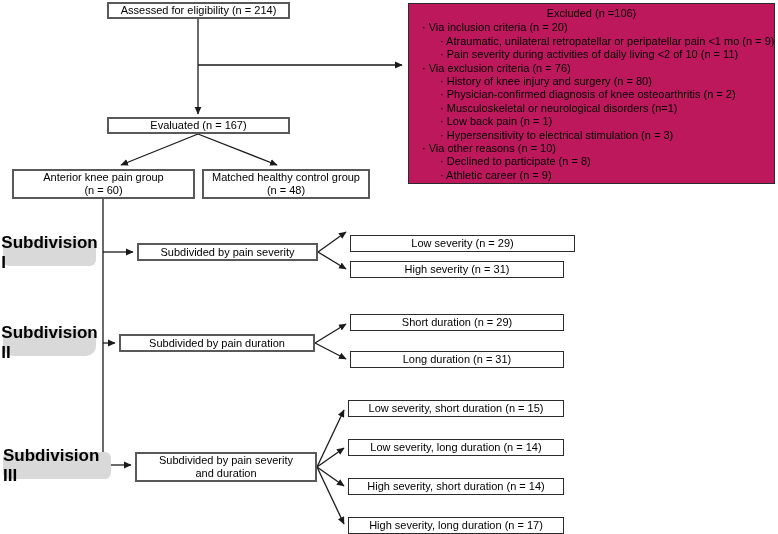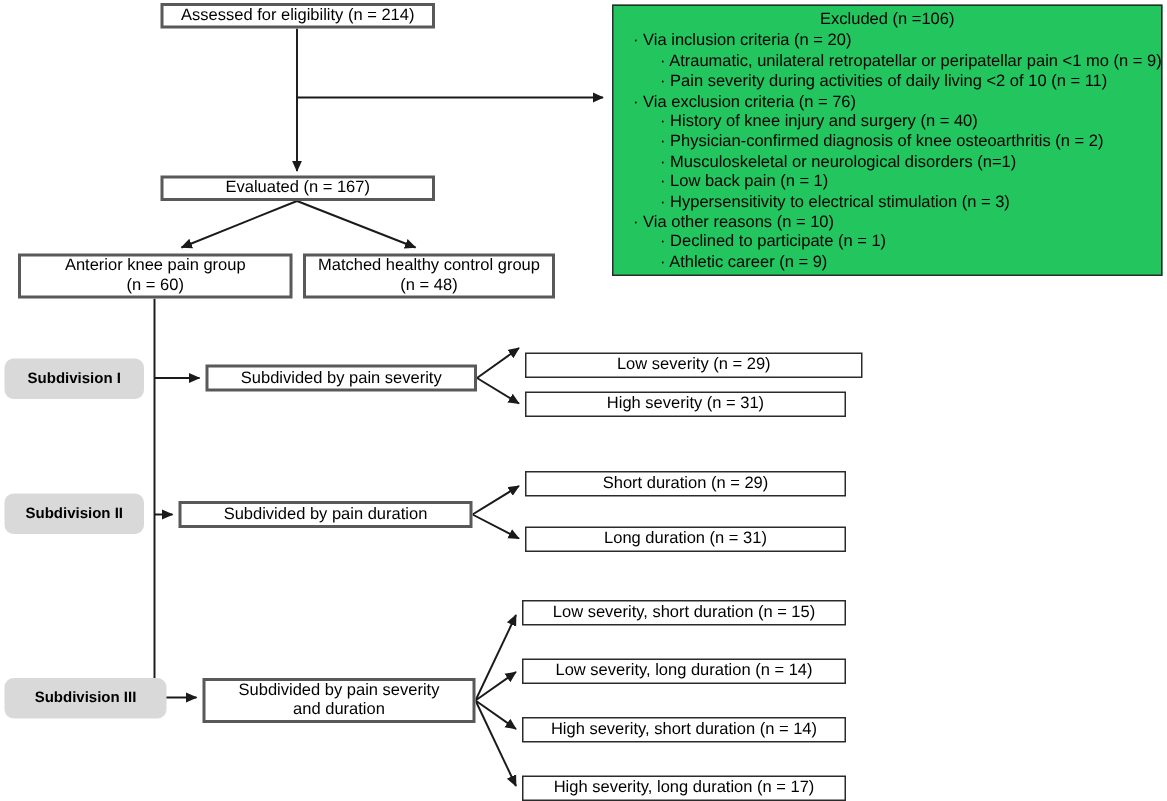--- a/index.html
+++ b/index.html
@@ -11,24 +11,24 @@
   .box{
     position:absolute;background:#ffffff;box-sizing:border-box;
     display:flex;flex-direction:column;align-items:center;justify-content:center;
     text-align:center;font-size:11px;line-height:13px;z-index:2;
   }
   .strong{border:2px solid #595959;}
   .thin{border:1.5px solid #2b2b2b;}
   .glabel{
     position:absolute;background:#d9d9d9;border-radius:6px;z-index:2;
     display:flex;align-items:center;justify-content:center;
-    font-size:10px;font-weight:bold;box-sizing:border-box;
+    font-size:17px;font-weight:bold;box-sizing:border-box;
   }
   .excluded{
-    position:absolute;background:#22c55e;border:1.4px solid #2b2b2b;z-index:2;
+    position:absolute;background:#be185d;border:1.4px solid #2b2b2b;z-index:2;
     box-sizing:border-box;font-size:11px;line-height:13.4px;padding:3px 4px 0 4px;
   }
   .excluded .ttl{text-align:center;margin-bottom:1px;}
   .excluded .lvl1{padding-left:9px;white-space:nowrap;}
   .excluded .lvl2{padding-left:27px;white-space:nowrap;}
 </style>
 </head>
 <body>
 
 <div class="canvas">
@@ -62,27 +62,27 @@
   <div class="box strong" style="left:107px;top:2px;width:183px;height:17px;">
     <span>Assessed for eligibility (n = 214)</span>
   </div>
 
   <div class="excluded" style="left:408px;top:3px;width:367px;height:181px;">
     <div class="ttl">Excluded (n =106)</div>
     <div class="lvl1">· Via inclusion criteria (n = 20)</div>
     <div class="lvl2">· Atraumatic, unilateral retropatellar or peripatellar pain &lt;1 mo (n = 9)</div>
     <div class="lvl2">· Pain severity during activities of daily living &lt;2 of 10 (n = 11)</div>
     <div class="lvl1">· Via exclusion criteria (n = 76)</div>
-    <div class="lvl2">· History of knee injury and surgery (n = 40)</div>
+    <div class="lvl2">· History of knee injury and surgery (n = 80)</div>
     <div class="lvl2">· Physician-confirmed diagnosis of knee osteoarthritis (n = 2)</div>
     <div class="lvl2">· Musculoskeletal or neurological disorders (n=1)</div>
     <div class="lvl2">· Low back pain (n = 1)</div>
     <div class="lvl2">· Hypersensitivity to electrical stimulation (n = 3)</div>
     <div class="lvl1">· Via other reasons (n = 10)</div>
-    <div class="lvl2">· Declined to participate (n = 1)</div>
+    <div class="lvl2">· Declined to participate (n = 8)</div>
     <div class="lvl2">· Athletic career (n = 9)</div>
   </div>
 
   <div class="box strong" style="left:107px;top:117px;width:183px;height:17px;">
     <span>Evaluated (n = 167)</span>
   </div>
 
   <div class="box strong" style="left:12px;top:169px;width:183px;height:30px;">
     <span>Anterior knee pain group</span>
     <span>(n = 60)</span>
@@ -99,21 +99,21 @@
   <div class="box strong" style="left:137px;top:243px;width:181px;height:18px;">
     <span>Subdivided by pain severity</span>
   </div>
   <div class="box thin" style="left:350px;top:235px;width:225px;height:17px;">
     <span>Low severity (n = 29)</span>
   </div>
   <div class="box thin" style="left:350px;top:261px;width:214px;height:17px;">
     <span>High severity (n = 31)</span>
   </div>
 
-  <div class="glabel" style="left:3px;top:329px;width:93px;height:27px;">
+  <div class="glabel" style="left:3px;top:329px;width:93px;height:27px;border-radius:10px;">
     <span>Subdivision II</span>
   </div>
   <div class="box strong" style="left:119px;top:334px;width:196px;height:18px;">
     <span>Subdivided by pain duration</span>
   </div>
   <div class="box thin" style="left:350px;top:314px;width:214px;height:17px;">
     <span>Short duration (n = 29)</span>
   </div>
   <div class="box thin" style="left:350px;top:351px;width:214px;height:17px;">
     <span>Long duration (n = 31)</span>

